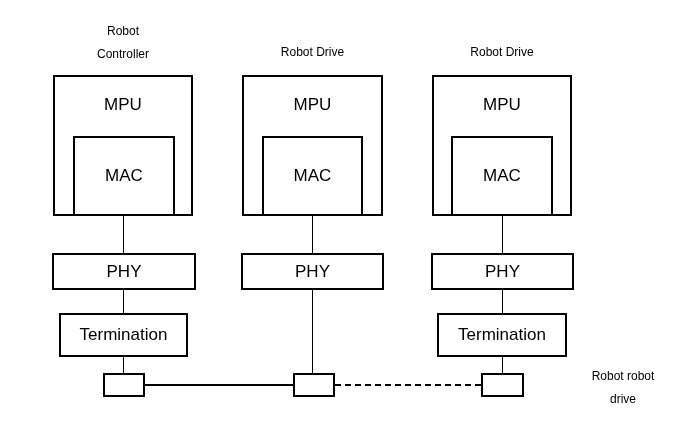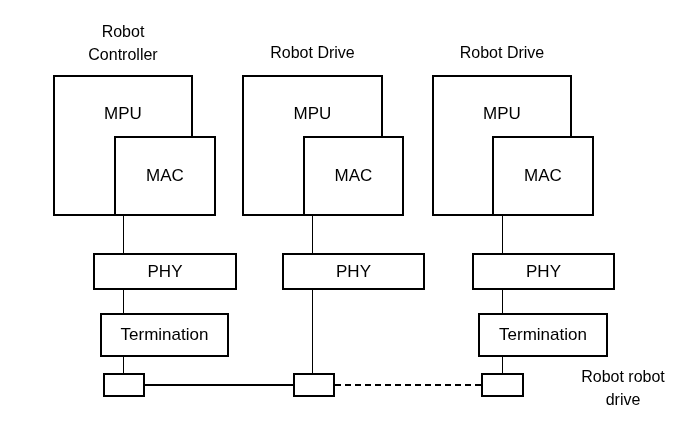--- a/index.html
+++ b/index.html
@@ -20,35 +20,33 @@
     position: absolute;
     box-sizing: border-box;
     border: 2.5px solid #000000;
     background: #ffffff;
   }
   .box.center-text {
     display: flex;
     align-items: center;
     justify-content: center;
     font-size: 17px;
-    margin-left: 41px;
   }
   .floating-label {
     position: absolute;
     text-align: center;
-    font-size: 16px;
+    font-size: 12px;
     line-height: 23px;
     white-space: pre-line;
   }
   .inner-top-label {
     position: absolute;
     text-align: center;
     font-size: 17px;
     line-height: 18px;
-    margin-top: 9px;
   }
   .vline {
     position: absolute;
     width: 1.5px;
     background: #000000;
   }
   .hline {
     position: absolute;
     height: 1.5px;
     background: #000000;

